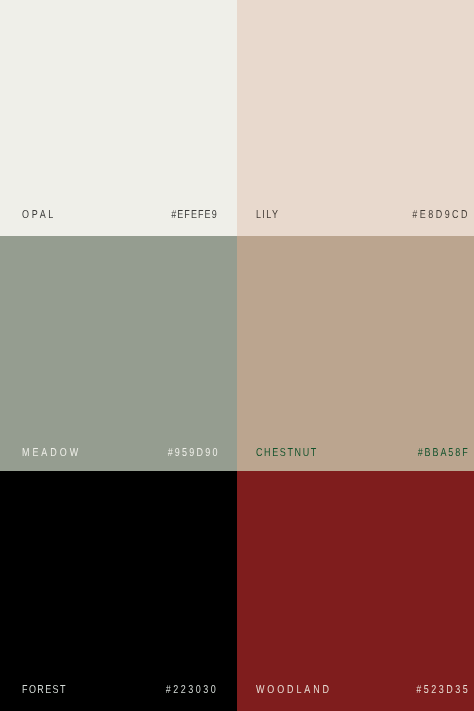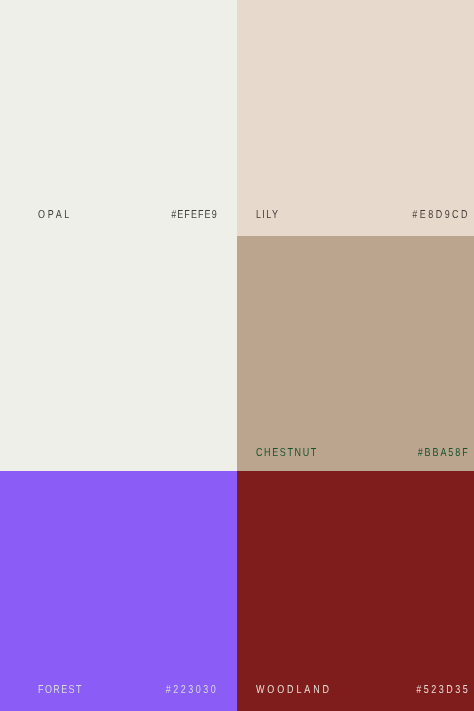--- a/index.html
+++ b/index.html
@@ -30,21 +30,21 @@
   .row-2 { top: 236px; height: 235px; }
   .row-3 { top: 471px; height: 240px; }
 
   .swatch-label-row {
     position: absolute;
     left: 0;
     right: 0;
     display: flex;
     align-items: baseline;
     justify-content: space-between;
-    padding-left: 38px;
+    padding-left: 22px;
     padding-right: 20px;
     box-sizing: border-box;
     height: 11px;
     line-height: 11px;
   }
   .col-right .swatch-label-row { padding-left: 19px; }
   .row-1 .swatch-label-row { bottom: 15px; }
   .row-2 .swatch-label-row { bottom: 12px; }
   .row-3 .swatch-label-row { bottom: 15px; }
 
@@ -91,29 +91,35 @@
     </div>
   </div>
 
   <div id="sw-lily" class="swatch col-right row-1" style="background-color: rgb(232, 217, 205); color: rgb(68, 61, 55);">
     <div class="swatch-label-row">
       <span class="swatch-name">LILY</span>
       <span class="swatch-hex">#E8D9CD</span>
     </div>
   </div>
 
+  <div id="sw-meadow" class="swatch col-left row-2" style="background-color: rgb(149, 157, 144); color: rgb(239, 239, 233);">
+    <div class="swatch-label-row">
+      <span class="swatch-name">MEADOW</span>
+      <span class="swatch-hex">#959D90</span>
+    </div>
+  </div>
 
   <div id="sw-chestnut" class="swatch col-right row-2" style="background-color: rgb(187, 165, 143); color: #14532d;">
     <div class="swatch-label-row">
       <span class="swatch-name">CHESTNUT</span>
       <span class="swatch-hex">#BBA58F</span>
     </div>
   </div>
 
-  <div id="sw-forest" class="swatch col-left row-3" style="background-color: #8b5cf6; color: rgb(215, 221, 217);">
+  <div id="sw-forest" class="swatch col-left row-3" style="background-color: #000000; color: rgb(215, 221, 217);">
     <div class="swatch-label-row">
       <span class="swatch-name">FOREST</span>
       <span class="swatch-hex">#223030</span>
     </div>
   </div>
 
   <div id="sw-woodland" class="swatch col-right row-3" style="background-color: #7f1d1d; color: rgb(232, 222, 213);">
     <div class="swatch-label-row">
       <span class="swatch-name">WOODLAND</span>
       <span class="swatch-hex">#523D35</span>

